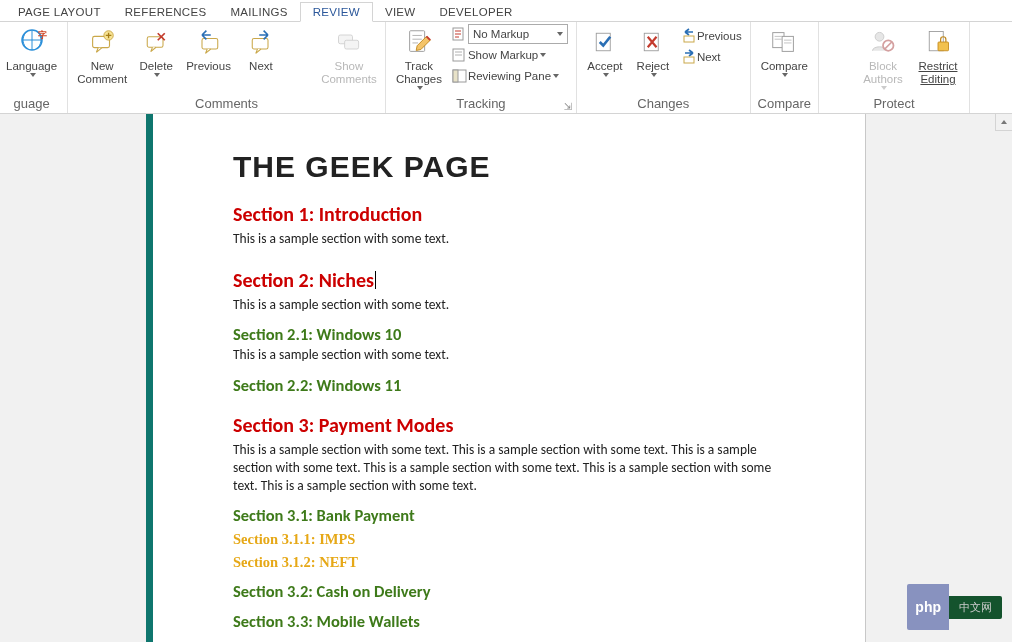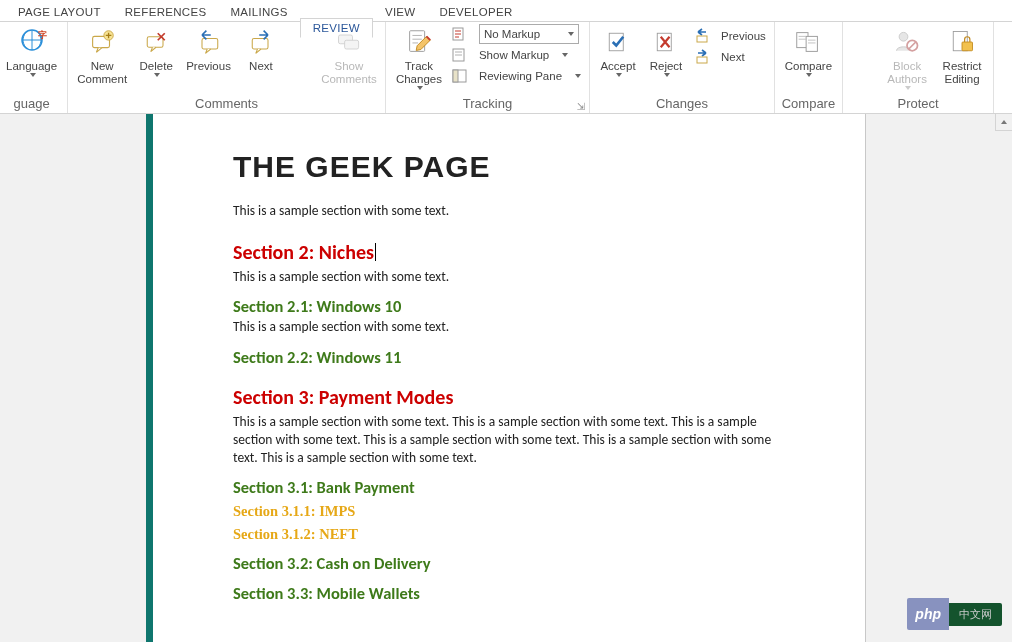--- a/index.html
+++ b/index.html
@@ -1,42 +1,42 @@
 <!DOCTYPE html>
 <html><head>
 <meta charset="utf-8">
 <style>
   * { box-sizing: border-box; margin: 0; padding: 0; }
   body { width: 1012px; height: 642px; font-family: "Segoe UI", Tahoma, sans-serif; font-size: 12px; background: #fff; overflow: hidden; color: #444; }
   .tabs { display: flex; align-items: flex-end; height: 22px; border-bottom: 1px solid #d4d4d4; padding-left: 6px; background: #fff; }
   .tab { padding: 3px 12px 3px 12px; font-size: 11.5px; color: #444; cursor: pointer; letter-spacing: 0.3px; }
-  .tab.active { color: #2b579a; border: 1px solid #d4d4d4; border-bottom: 1px solid #fff; background: #fff; position: relative; top: 17px; }
+  .tab.active { color: #2b579a; border: 1px solid #d4d4d4; border-bottom: 1px solid #fff; background: #fff; position: relative; top: 1px; }
   .ribbon { display: flex; height: 92px; border-bottom: 1px solid #d4d4d4; background: #fff; }
   .group { display: flex; flex-direction: column; border-right: 1px solid #e1e1e1; padding: 2px 6px 1px 6px; position: relative; }
   .group-body { flex: 1; display: flex; align-items: flex-start; gap: 4px; }
   .group-label { text-align: center; font-size: 13px; color: #666; padding-bottom: 1px; }
   .btn-big { display: flex; flex-direction: column; align-items: center; justify-content: flex-start; width: auto; min-width: 44px; padding: 2px 4px 0 4px; text-align: center; font-size: 11.5px; line-height: 13px; cursor: pointer; color: #444; }
   .btn-big .ico { width: 32px; height: 32px; display: flex; align-items: center; justify-content: center; margin-bottom: 2px; }
   .btn-big.disabled { color: #b8b8b8; margin-left: 32px; }
   .caret { display:inline-block; margin-left:2px; border-left:3px solid transparent; border-right:3px solid transparent; border-top:4px solid #666; vertical-align: middle; }
-  .mini-row { display:flex; align-items:center; gap:11px; height: 20px; font-size: 11.5px; padding: 0 2px; cursor:pointer; }
+  .mini-row { display:flex; align-items:center; gap:0; height: 20px; font-size: 11.5px; padding: 0 2px; cursor:pointer; }
   .mini-row .mico { width: 16px; height:16px; display:flex; align-items:center; justify-content:center; }
   .combo { display:flex; align-items:center; border:1px solid #ababab; height: 20px; background:#fff; padding: 0 4px; font-size: 11.5px; min-width: 100px; justify-content: space-between; }
   .stack { display:flex; flex-direction:column; gap:1px; }
   .dlg-launcher { position:absolute; right:2px; bottom:1px; width:12px; height:12px; font-size:10px; color:#888; cursor:pointer; display:flex; align-items:center; justify-content:center;}
   .workarea { position: relative; height: 528px; background: #f1f1f1; display:flex; justify-content:center; }
   .page { width: 720px; background: #fff; border-left:7px solid #0f766e; border-right:1px solid #c8c8c8; padding: 36px 90px 10px 80px; overflow:hidden; font-family: Calibri, sans-serif; color:#222; }
   .doc-title { font-family: "Arial Black","Segoe UI",sans-serif; font-weight: 800; font-size: 30px; letter-spacing: 1px; color:#222; margin-bottom: 18px; }
   .h1 { color:#cc0000; font-weight:700; font-size:20px; margin-top: 12px; margin-bottom:4px; }
   .h2 { color:#3e7a1a; font-weight:700; font-size:16.5px; margin-top: 10px; margin-bottom:2px; }
   .h3 { color:#e6a817; font-weight:700; font-size:14.5px; margin-top: 6px; font-family: Liberation Serif, serif; }
   .body-text { font-size: 13.5px; color:#222; line-height: 1.35; margin-top:1px; }
   .text-cursor { display:inline-block; width:1px; height:18px; background:#000; vertical-align:middle; margin-left:1px; position:relative; top:-2px;}
   .php-badge { position:absolute; right:10px; bottom:12px; display:flex; align-items:center; }
-  .php-badge .p1 { background:#8892bf; color:#fff; font-weight:700; font-style:italic; font-size:14px; padding:8px 8px; border-radius:2px 0 0 2px;}
+  .php-badge .p1 { background:#8892bf; color:#fff; font-weight:700; font-size:14px; padding:15px 8px; border-radius:2px 0 0 2px;}
   .php-badge .p2 { background:#14532d; color:#ccc; font-size:11px; padding:4px 10px; border-radius:0 2px 2px 0;}
   .scroll-up { position:absolute; right:0; top:0; width:17px; height:17px; background:#f1f1f1; border-left:1px solid #d4d4d4; border-bottom:1px solid #d4d4d4; display:flex; align-items:center; justify-content:center; color:#666;}
   svg { display:block; }
 </style>
 </head>
 <body>
 
 <div class="tabs">
   <div class="tab">PAGE LAYOUT</div>
   <div class="tab">REFERENCES</div>
@@ -245,21 +245,21 @@
           <svg width="28" height="28" viewBox="0 0 32 32">
               <circle cx="12" cy="10" r="5" fill="#e6e6e6" stroke="#c8c8c8"></circle>
               <path d="M4 26c0-6 16-6 16 0" fill="#e6e6e6" stroke="#c8c8c8"></path>
               <circle cx="22" cy="20" r="6" fill="none" stroke="#d4a0a0" stroke-width="2"></circle>
               <path d="M18 24l8-8" stroke="#d4a0a0" stroke-width="2"></path>
             </svg>
         </span>
         <span>Block Authors</span>
         <span class="caret" style="border-top-color:#ccc;"></span>
       </div>
-      <div class="btn-big" style="max-width:50px;">
+      <div class="btn-big" style="max-width:50px;text-decoration:underline;">
         <span class="ico">
           <svg width="28" height="28" viewBox="0 0 32 32">
               <rect x="6" y="4" width="16" height="22" fill="#fff" stroke="#9a9a9a"></rect>
               <rect x="16" y="16" width="12" height="10" rx="1" fill="#f2c14e" stroke="#c28a1f"></rect>
               <path d="M19 16v-3a3 3 0 016 0v3" fill="none" stroke="#c28a1f" stroke-width="1.4"></path>
             </svg>
         </span>
         <span>Restrict Editing</span>
       </div>
     </div>
@@ -270,20 +270,21 @@
 
 <div class="workarea">
   <div class="scroll-up">
     <svg width="8" height="8" viewBox="0 0 8 8">
         <path d="M4 2L1 6h6z" fill="#777"></path>
       </svg>
   </div>
   <div class="page">
     <div class="doc-title">THE GEEK PAGE</div>
 
+    <div class="h1">Section 1: Introduction</div>
     <div class="body-text">This is a sample section with some text.</div>
 
     <div class="h1" style="margin-top:20px;">
       <span>Section 2: Niches</span><span class="text-cursor"></span>
     </div>
     <div class="body-text">This is a sample section with some text.</div>
 
     <div class="h2">Section 2.1: Windows 10</div>
     <div class="body-text">This is a sample section with some text.</div>
 

